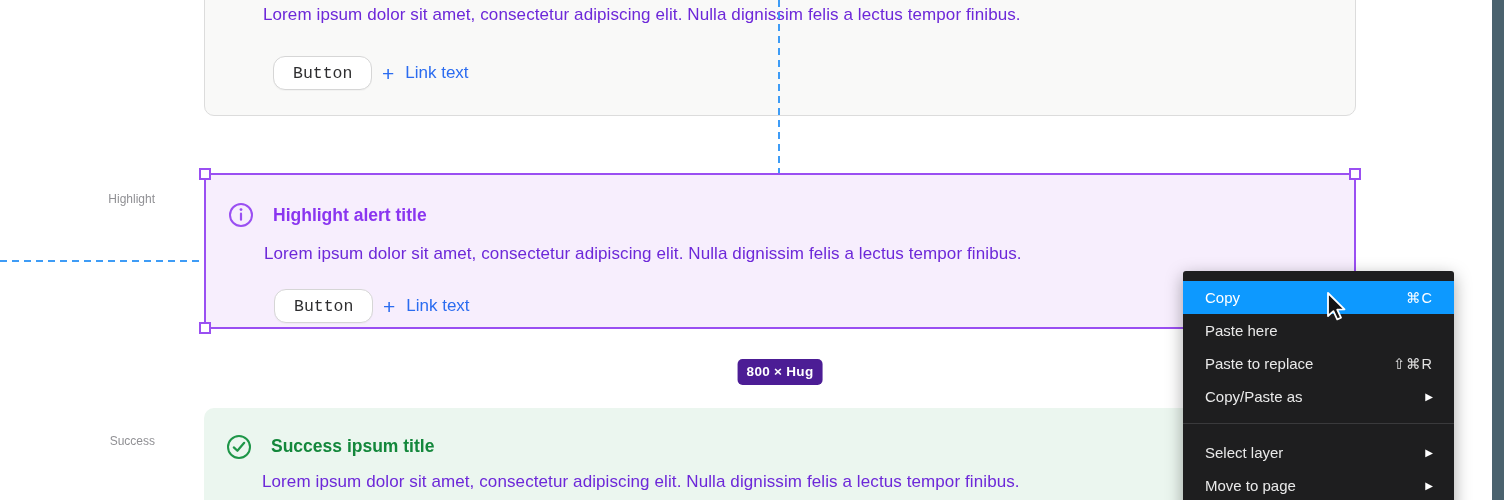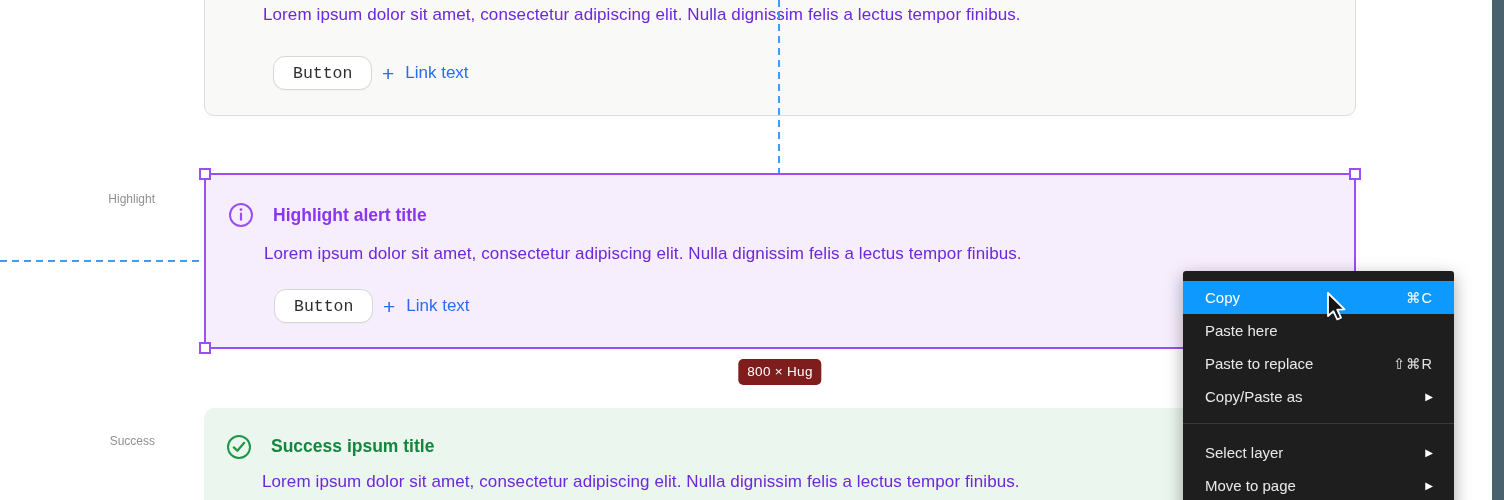--- a/index.html
+++ b/index.html
@@ -7,21 +7,21 @@
   body { font-family: "Liberation Sans", sans-serif; background: #ffffff; position: relative; }
 
   #canvas { position: absolute; inset: 0; width: 1504px; height: 500px; background: #ffffff; overflow: hidden; }
 
   
   .right-bar { position: absolute; left: 1492px; top: 0; width: 12px; height: 500px; background: #4a626e; }
 
   
   .card { position: absolute; left: 204px; width: 1152px; }
   .card-top { top: -62px; height: 178px; background: #f9f9f8; border: 1px solid #dcdcdc; border-radius: 10px; }
-  .alert-highlight { top: 173px; height: 176px; background: #f7eefd; border: 2px solid #9a4ff2; }
+  .alert-highlight { top: 173px; height: 156px; background: #f7eefd; border: 2px solid #9a4ff2; }
   .alert-success { top: 408px; height: 140px; background: #ebf6ef; border-radius: 10px; }
 
   .alert-body { position: absolute; left: 58px; font-size: 17px; color: #6d28d9; letter-spacing: 0.1px; white-space: nowrap; }
   .alert-title { position: absolute; left: 67px; font-size: 17.5px; font-weight: bold; white-space: nowrap; }
   .title-purple { color: #8a35f0; }
   .title-green { color: #13873b; }
 
   .icon-badge { position: absolute; left: 22px; width: 26px; height: 26px; }
 
   .btn { position: absolute; left: 68px; height: 34px; padding: 0 19px; background: #ffffff;
@@ -33,21 +33,21 @@
   .link .plus { font-size: 21px; font-weight: 400; line-height: 1; }
 
   
   .handle { position: absolute; width: 12px; height: 12px; background: #ffffff; border: 2px solid #9a4ff2; }
   .guide-v { position: absolute; left: 778px; top: 0; width: 2px; height: 173px;
              background: repeating-linear-gradient(180deg, #3e9cf6 0 7px, transparent 7px 12px); }
   .guide-h { position: absolute; left: 0; top: 260px; width: 203px; height: 2px;
              background: repeating-linear-gradient(90deg, #3e9cf6 0 7px, transparent 7px 12px); }
 
   .size-badge { position: absolute; left: 780px; top: 359px; transform: translateX(-50%);
-                background: #7f1d1d; color: #ffffff; font-size: 13.5px; font-weight: normal;
+                background: #4c1d95; color: #ffffff; font-size: 13.5px; font-weight: bold;
                 padding: 5px 9px 6px; border-radius: 5px; white-space: nowrap; letter-spacing: 0.3px; }
 
   .row-label { position: absolute; left: 0; width: 155px; text-align: right; font-size: 12px; color: #909094; white-space: nowrap; }
   .label-highlight { top: 192px; }
   .label-success { top: 434px; }
 
   
   .context-menu { position: absolute; left: 1183px; top: 271px; width: 271px; height: 245px;
                   background: #1e1e1f; border-radius: 3px; padding-top: 10px;
                   box-shadow: 0 5px 17px rgba(0,0,0,0.35); }

